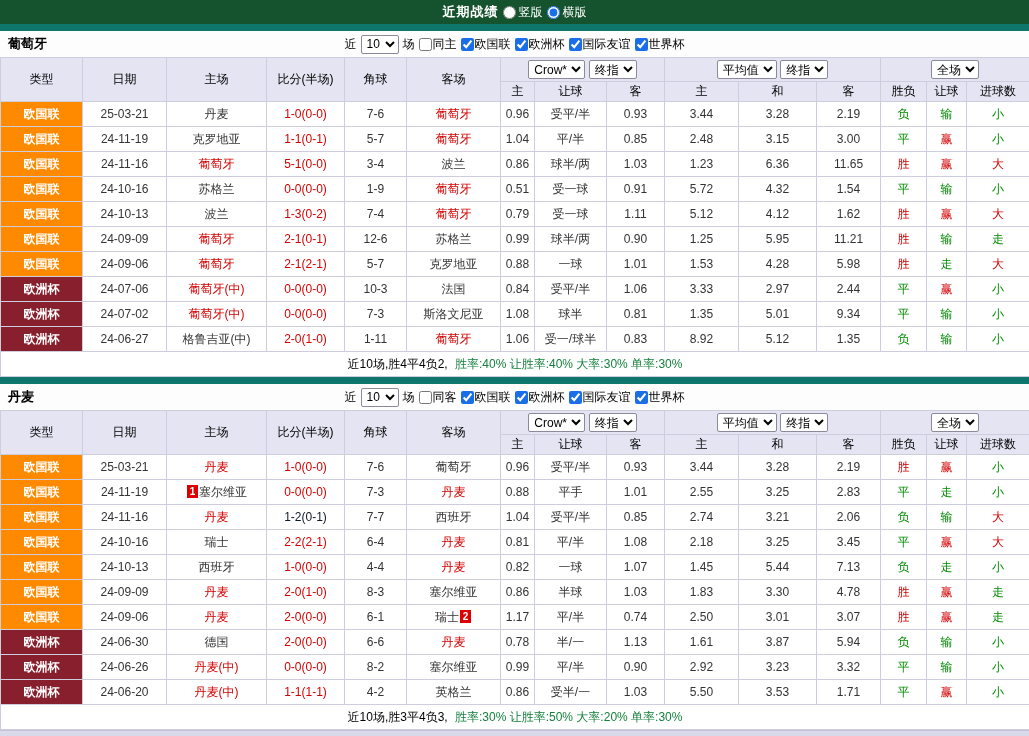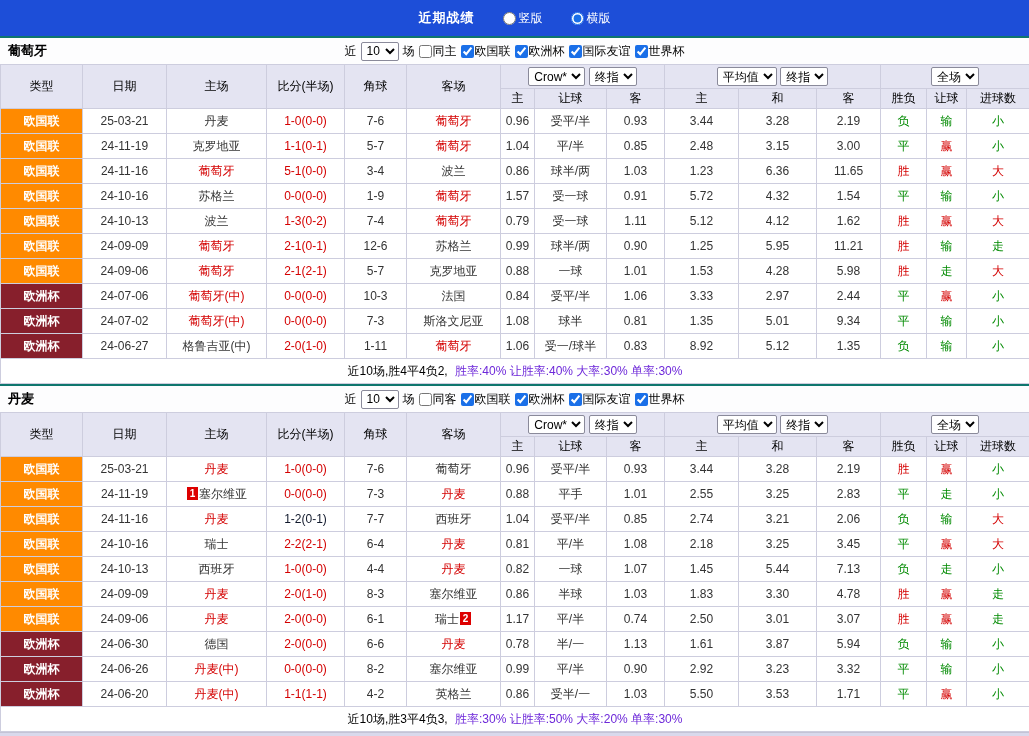--- a/index.html
+++ b/index.html
@@ -1,37 +1,37 @@
 <!DOCTYPE html>
 <html><head>
 <meta charset="utf-8">
 <style>
   *{box-sizing:border-box;margin:0;padding:0}
   html,body{background:#fff}
   body{width:1029px;font-family:"Liberation Sans","DejaVu Sans",sans-serif;font-size:12px;color:#333}
-  .topbar{height:36px;background:#1d4ed8;display:flex;align-items:center;justify-content:center;gap:28px;color:#fff}
+  .topbar{height:24px;background:#14532d;display:flex;align-items:center;justify-content:center;gap:4px;color:#fff}
   .topbar-title{font-weight:bold;font-size:13px;letter-spacing:1px}
   .radio-lab{display:inline-flex;align-items:center;gap:3px;cursor:pointer;color:#fff}
   input[type=radio],input[type=checkbox]{width:13px;height:13px;accent-color:#1a6fe8;margin:0;vertical-align:middle}
-  .team-section{border-top:2px solid #0f766e}
+  .team-section{border-top:7px solid #0f766e}
   .section-bar{height:26px;background:#fdfdfe;display:flex;align-items:center;position:relative}
   .team-name{position:absolute;left:8px;font-weight:bold;color:#000;font-size:13px}
   .filters{margin:0 auto;display:flex;align-items:center;gap:4px;color:#000}
   .chk{display:inline-flex;align-items:center;gap:1px;cursor:pointer}
   select{font-size:12px;height:19px;border:1px solid #8a8a9a;background:#fff;padding:0 1px;border-radius:2px}
   table.stats{width:1029px;border-collapse:collapse;table-layout:fixed}
   .stats th,.stats td{border:1px solid #CDCDDE;text-align:center;height:25px;overflow:hidden;white-space:nowrap;padding:0 1px}
   .stats thead th{background:#E4E4F2;font-weight:normal;color:#000}
   .hrow1 th{height:24px}
   .hrow2 th{height:20px}
   .selcell{background:#E4E4F2}
   td.comp{color:#fff;font-weight:bold}
   .redcard{display:inline-block;background:#DD0000;color:#fff;font-size:10px;line-height:13px;min-width:11px;height:13px;margin:0 1px;vertical-align:1px;font-weight:bold}
   .summary-row td{color:#000;background:#fff}
-  .sum-stats{color:#6d28d9;margin-left:4px}
+  .sum-stats{color:#15803d;margin-left:4px}
   .bottom-strip{height:8px;background:#D9D9EC;border-top:1px solid #c4c4d6}
 </style>
 </head>
 <body>
 
 <div class="page">
 
   <div class="topbar">
     <span class="topbar-title">近期战绩</span>
     <label class="radio-lab">
@@ -175,21 +175,21 @@
             <td style="color: rgb(212, 0, 0);">赢</td>
             <td style="color: rgb(212, 0, 0);">大</td>
           </tr>
           <tr>
             <td class="comp" style="background: rgb(255, 138, 0);">欧国联</td>
             <td>24-10-16</td>
             <td><span><span>苏格兰</span></span></td>
             <td style="color: rgb(212, 0, 0);">0-0(0-0)</td>
             <td>1-9</td>
             <td><span><span style="color: rgb(212, 0, 0);">葡萄牙</span></span></td>
-            <td>1.57</td>
+            <td>0.51</td>
             <td>受一球</td>
             <td>0.91</td>
             <td>5.72</td>
             <td>4.32</td>
             <td>1.54</td>
             <td style="color: rgb(0, 138, 0);">平</td>
             <td style="color: rgb(0, 138, 0);">输</td>
             <td style="color: rgb(0, 138, 0);">小</td>
           </tr>
           <tr>

